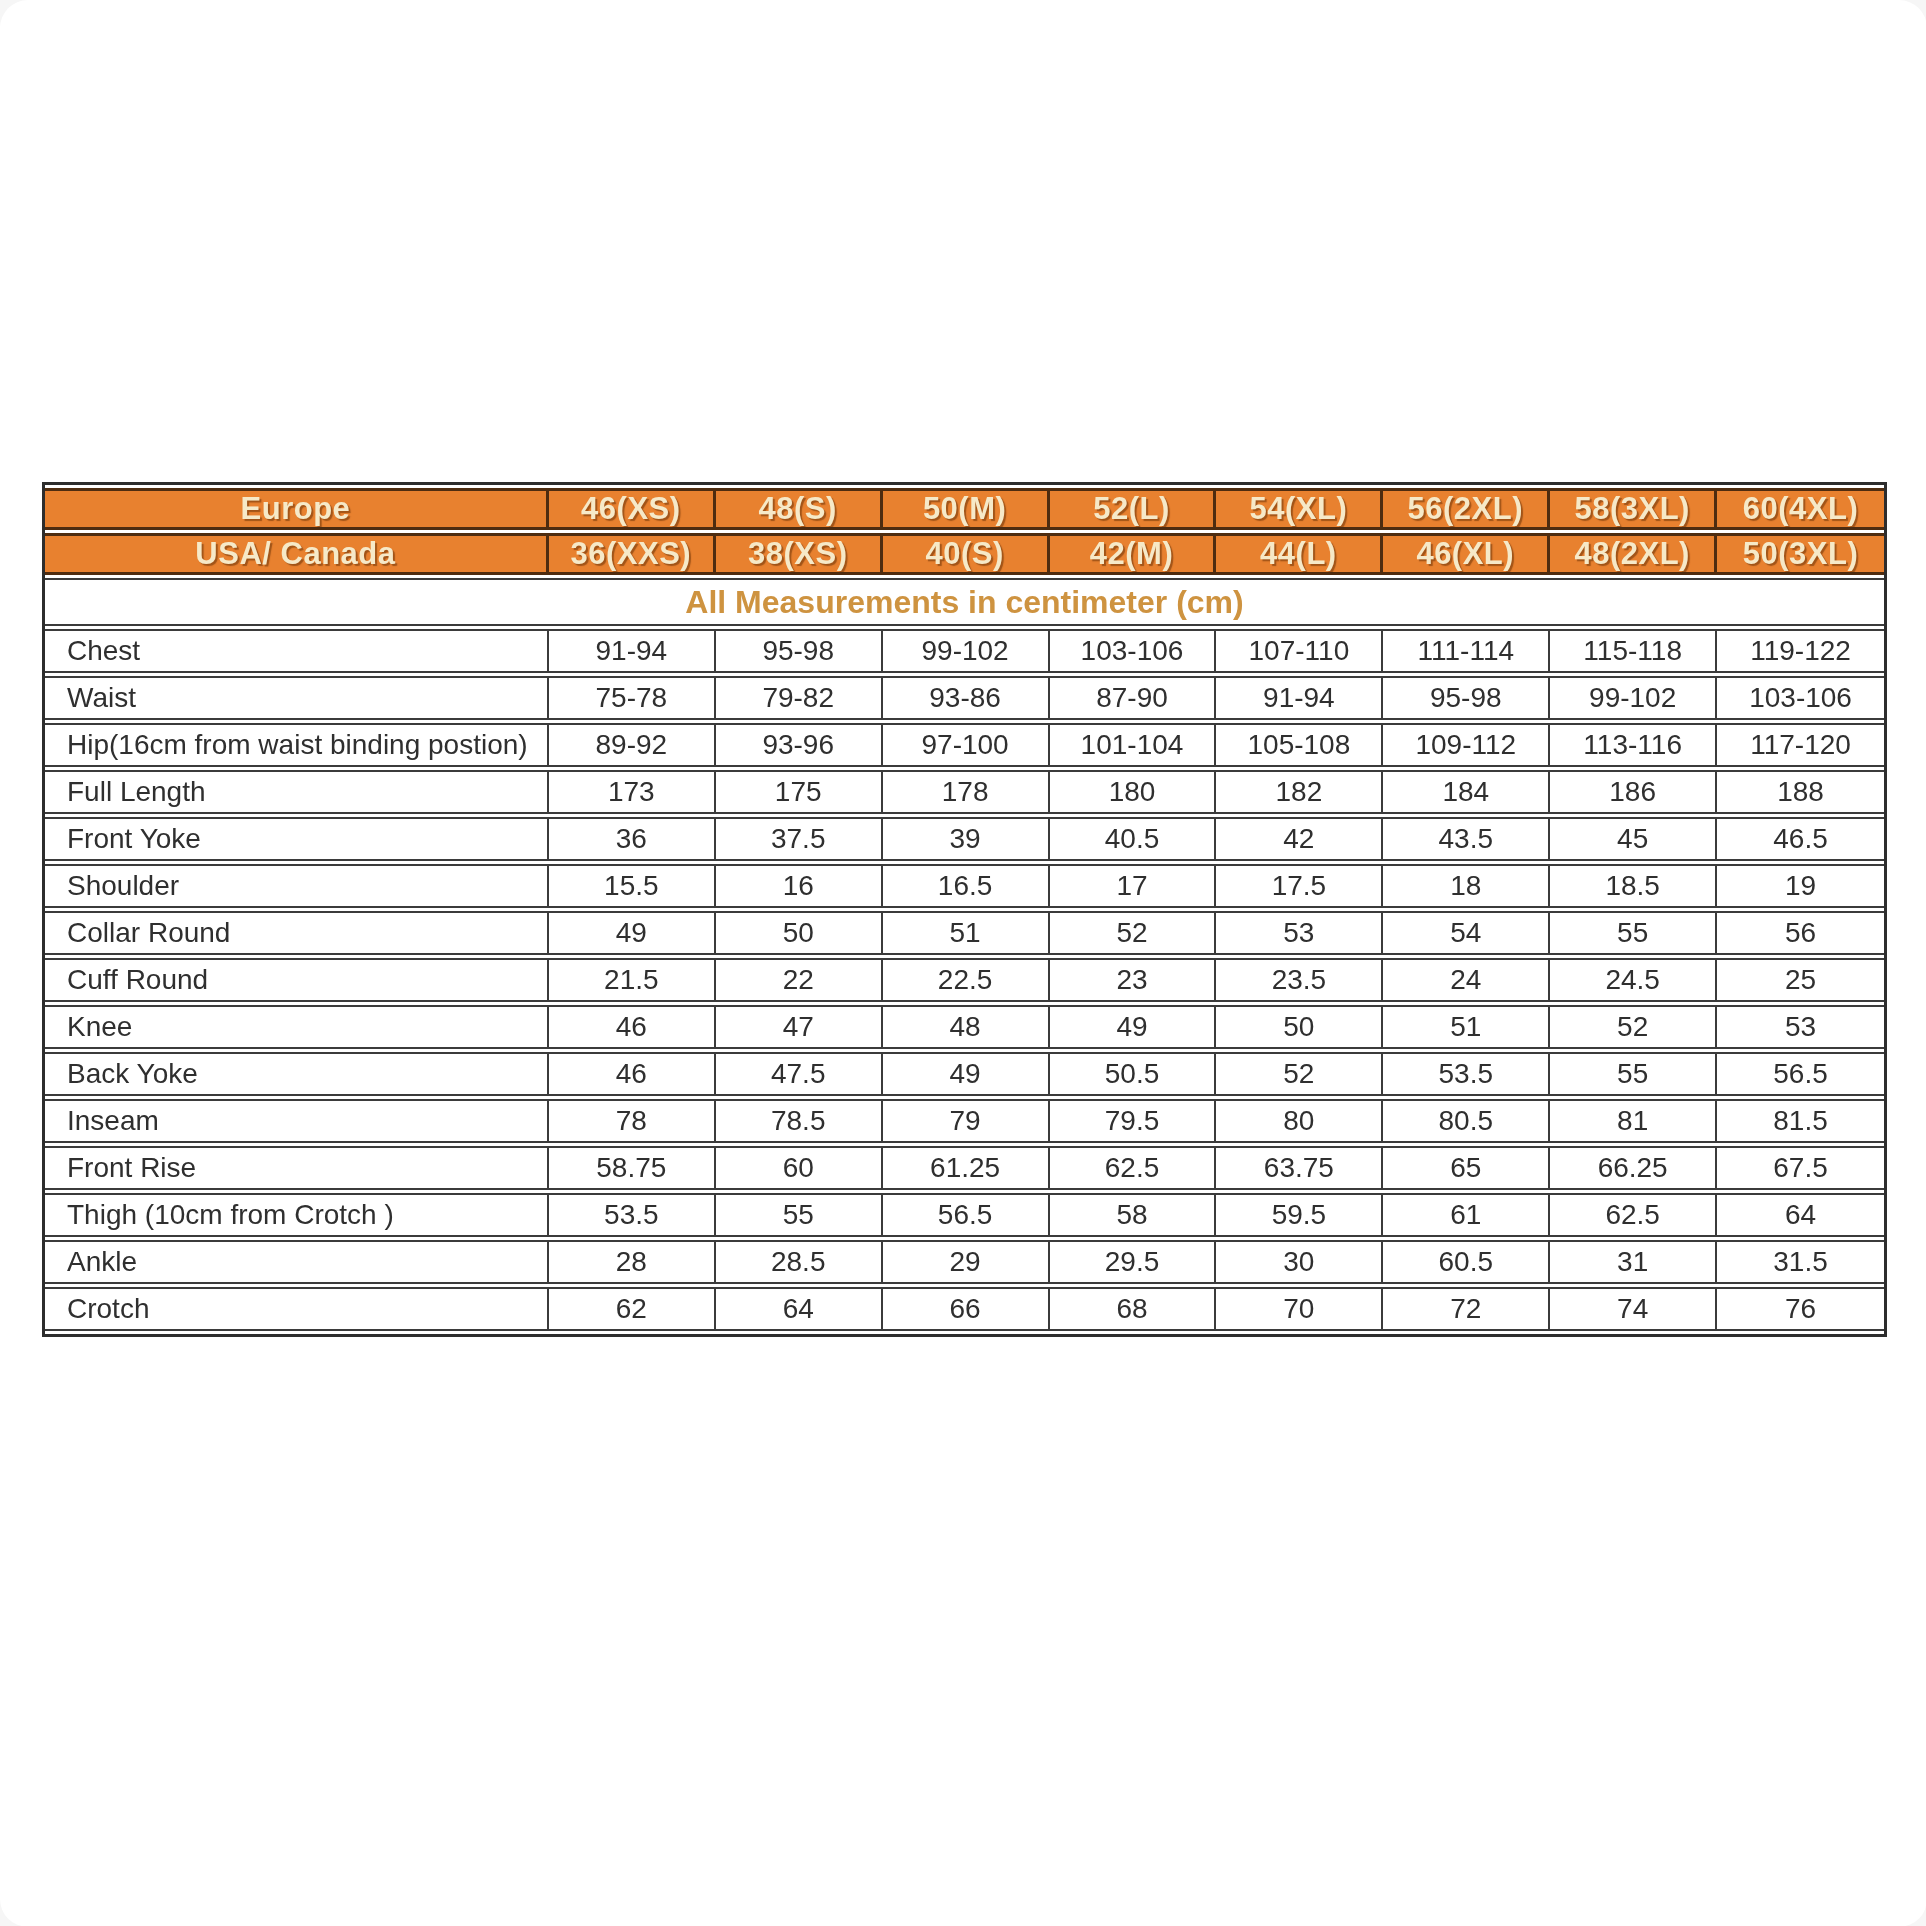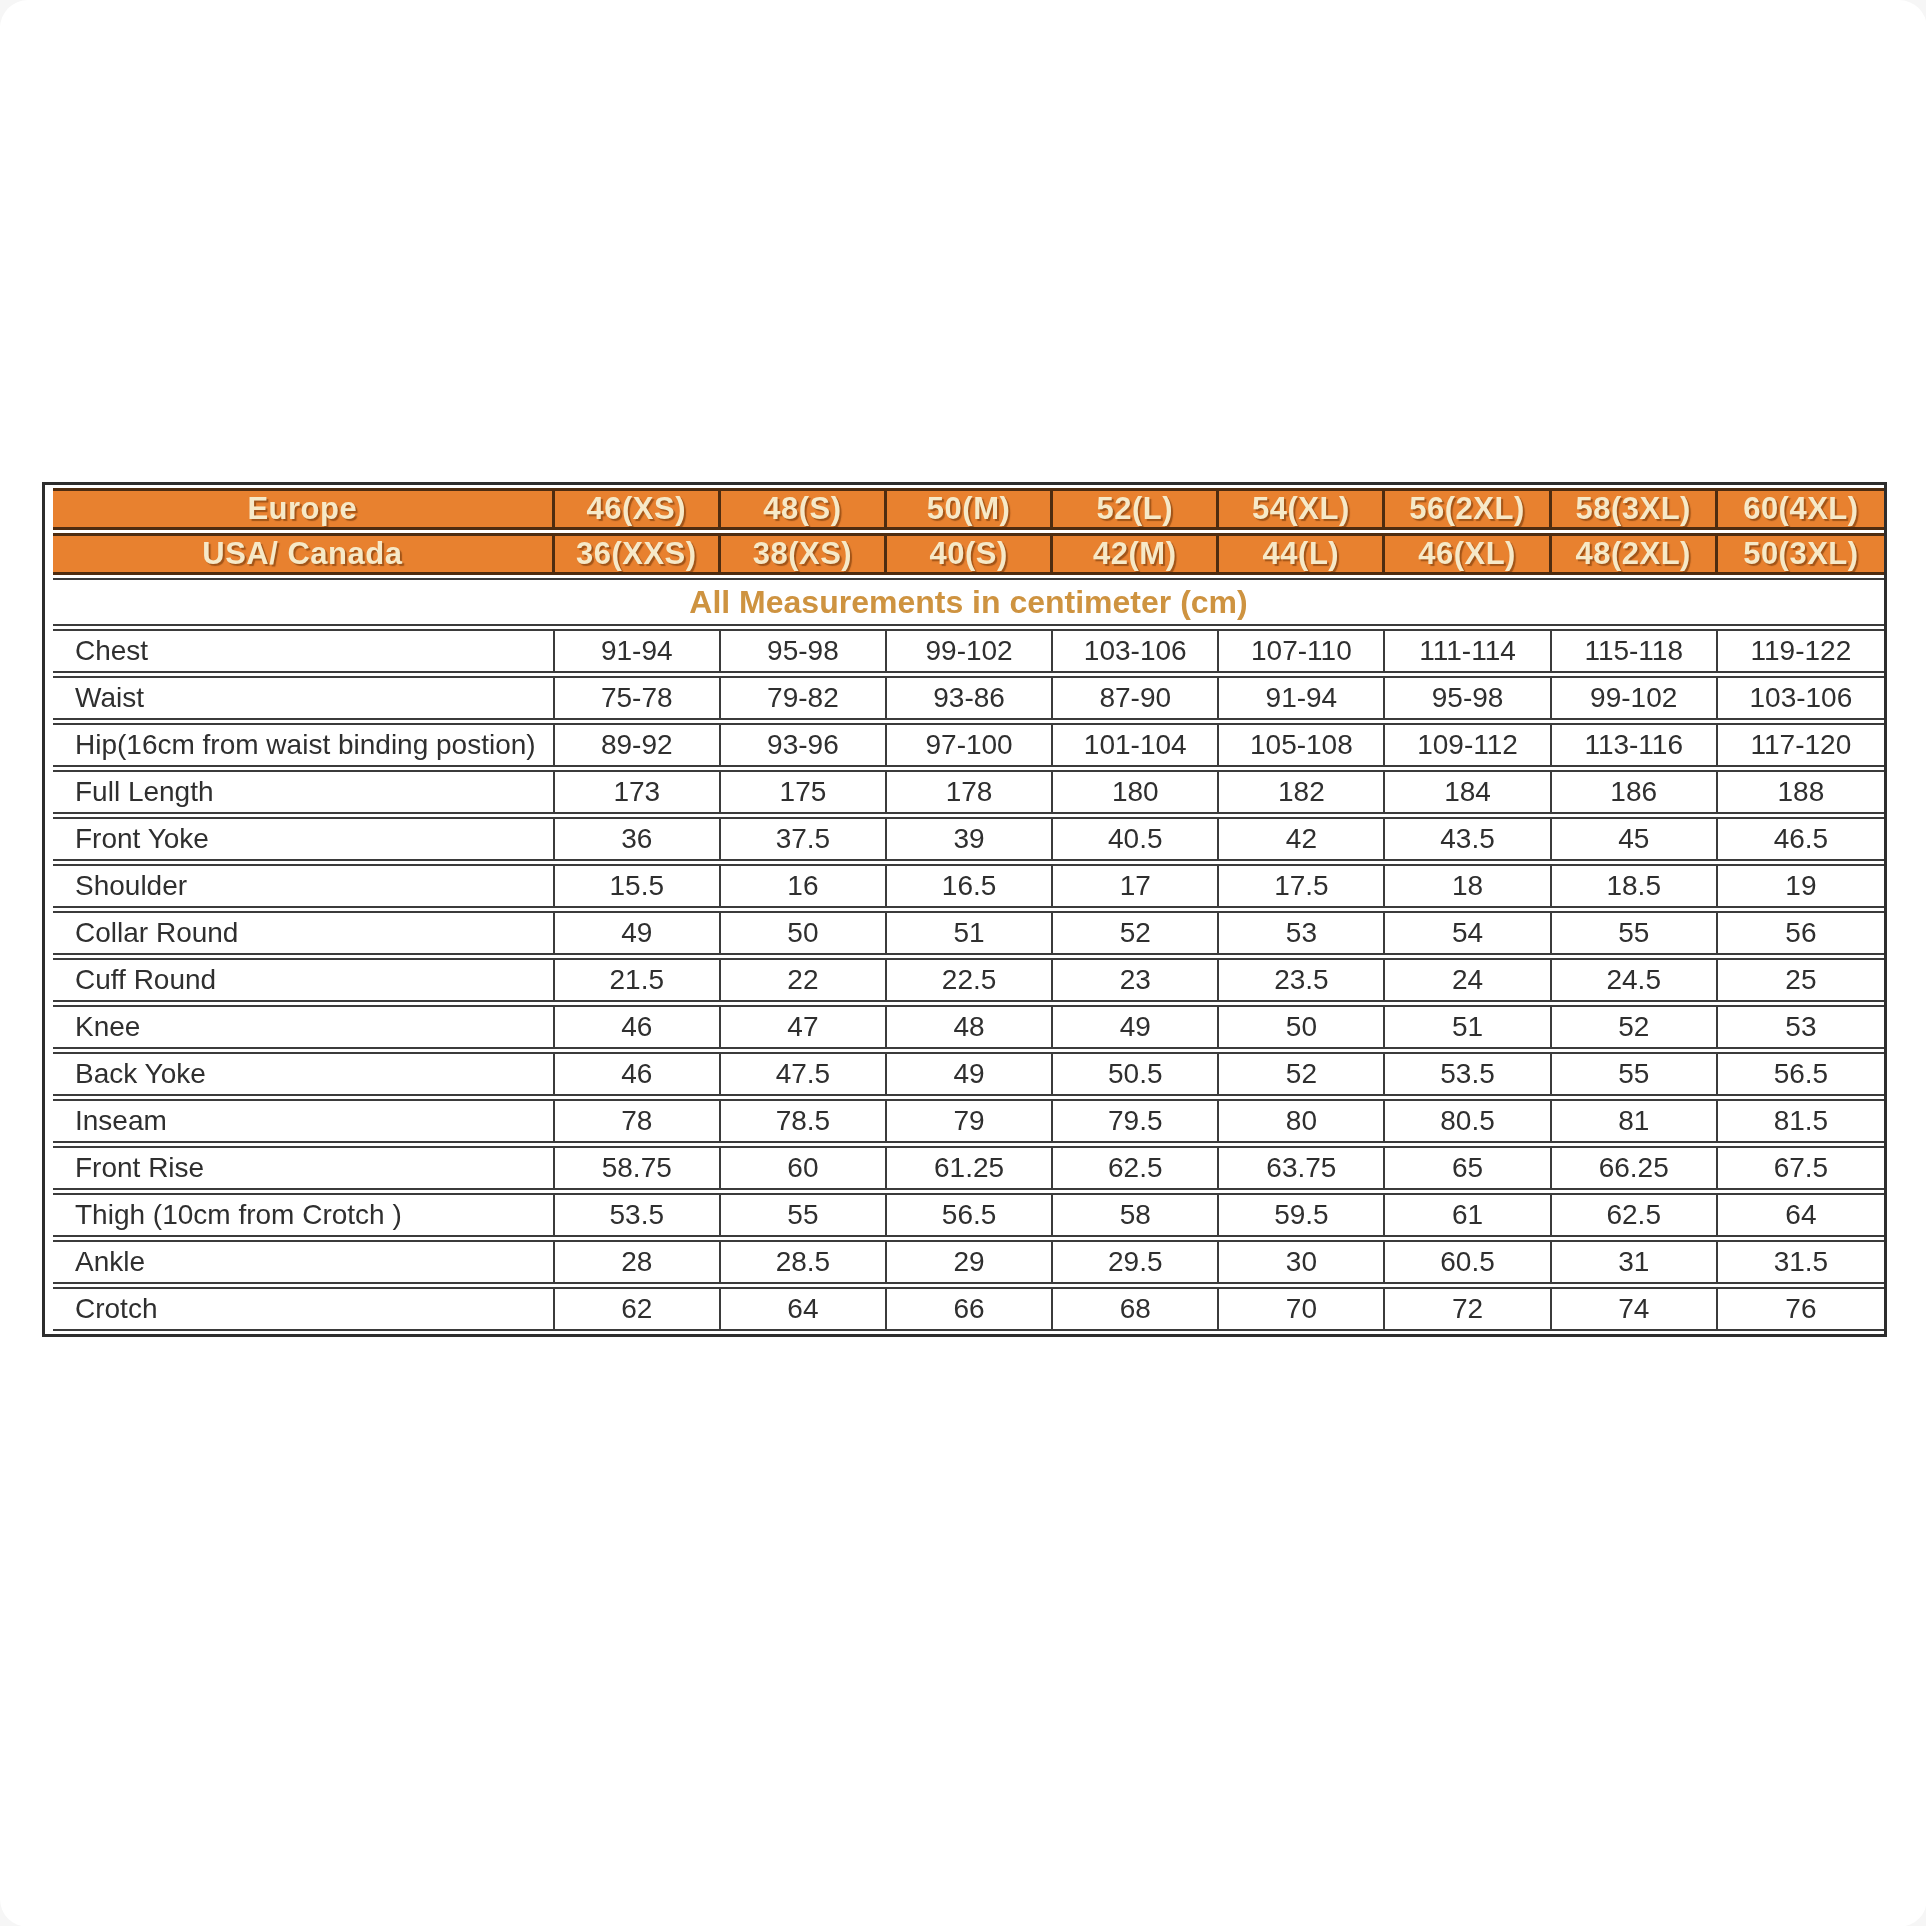--- a/index.html
+++ b/index.html
@@ -7,21 +7,21 @@
   body {
     width:1927px; height:1927px; position:relative;
     font-family:"Liberation Sans", sans-serif;
   }
   .page {
     position:absolute; inset:0; background:#ffffff; border-radius:28px;
     overflow:hidden;
   }
   .table-frame {
     position:absolute; left:42px; top:482px; width:1845px;
-    border:3px solid #2d2d2d; background:#ffffff;padding-left:8px;
+    border:3px solid #2d2d2d; background:#ffffff;
   }
   .size-table {
     width:100%; border-collapse:separate; border-spacing:0 3px;
     table-layout:fixed;
   }
   .col-label { width:27.4%; }
 
   .header-row th {
     background:var(--header-bg); color:var(--header-text);
     font-weight:bold; font-size:31px; height:42px; text-align:center;

